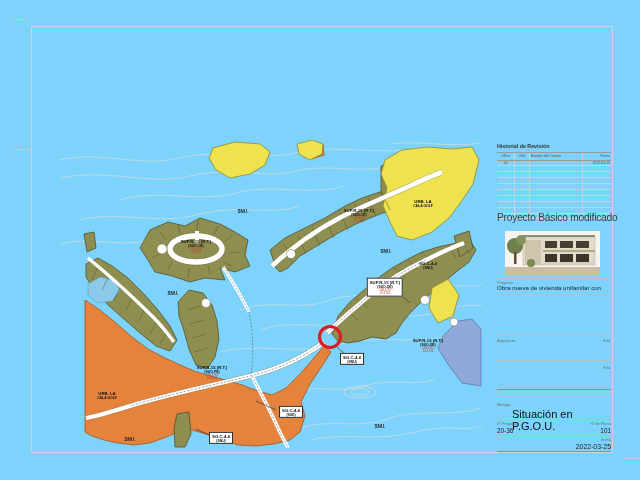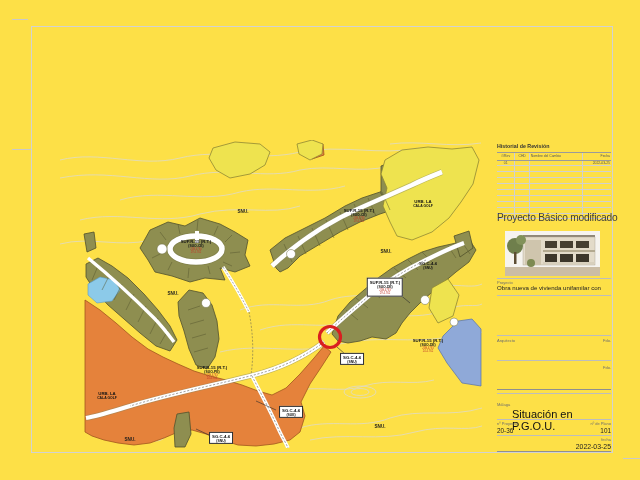--- a/index.html
+++ b/index.html
@@ -1,17 +1,17 @@
 <!DOCTYPE html>
 <html><head>
 <meta charset="utf-8">
 <style>
   html,body{margin:0;padding:0;}
   body{width:640px;height:480px;background:#ffffff;font-family:"Liberation Sans",sans-serif;position:relative;overflow:hidden;}
-  .page{position:absolute;inset:0;background:#fde047;}
+  .page{position:absolute;inset:0;background:#7dd3fc;}
   .frame{position:absolute;left:31px;top:26px;width:580px;height:425px;border:1.3px solid #d2d2d2;}
   .fold{position:absolute;background:#c9c9c9;height:1px;}
   
   .map{position:absolute;left:60px;top:140px;width:422px;height:308px;}
   .map svg{position:absolute;left:0;top:0;}
   .map-overlay{position:absolute;left:0;top:0;width:422px;height:308px;pointer-events:none;}
   .map-label{position:absolute;transform:translate(-50%,-50%);text-align:center;line-height:1.2;white-space:nowrap;color:#141414;}
   .map-label .zl-main{font-size:4.3px;font-weight:bold;}
   .map-label .zl-sub{font-size:3.4px;font-weight:bold;}
   .map-label .zl-red{font-size:2.7px;color:#c03a2b;}

